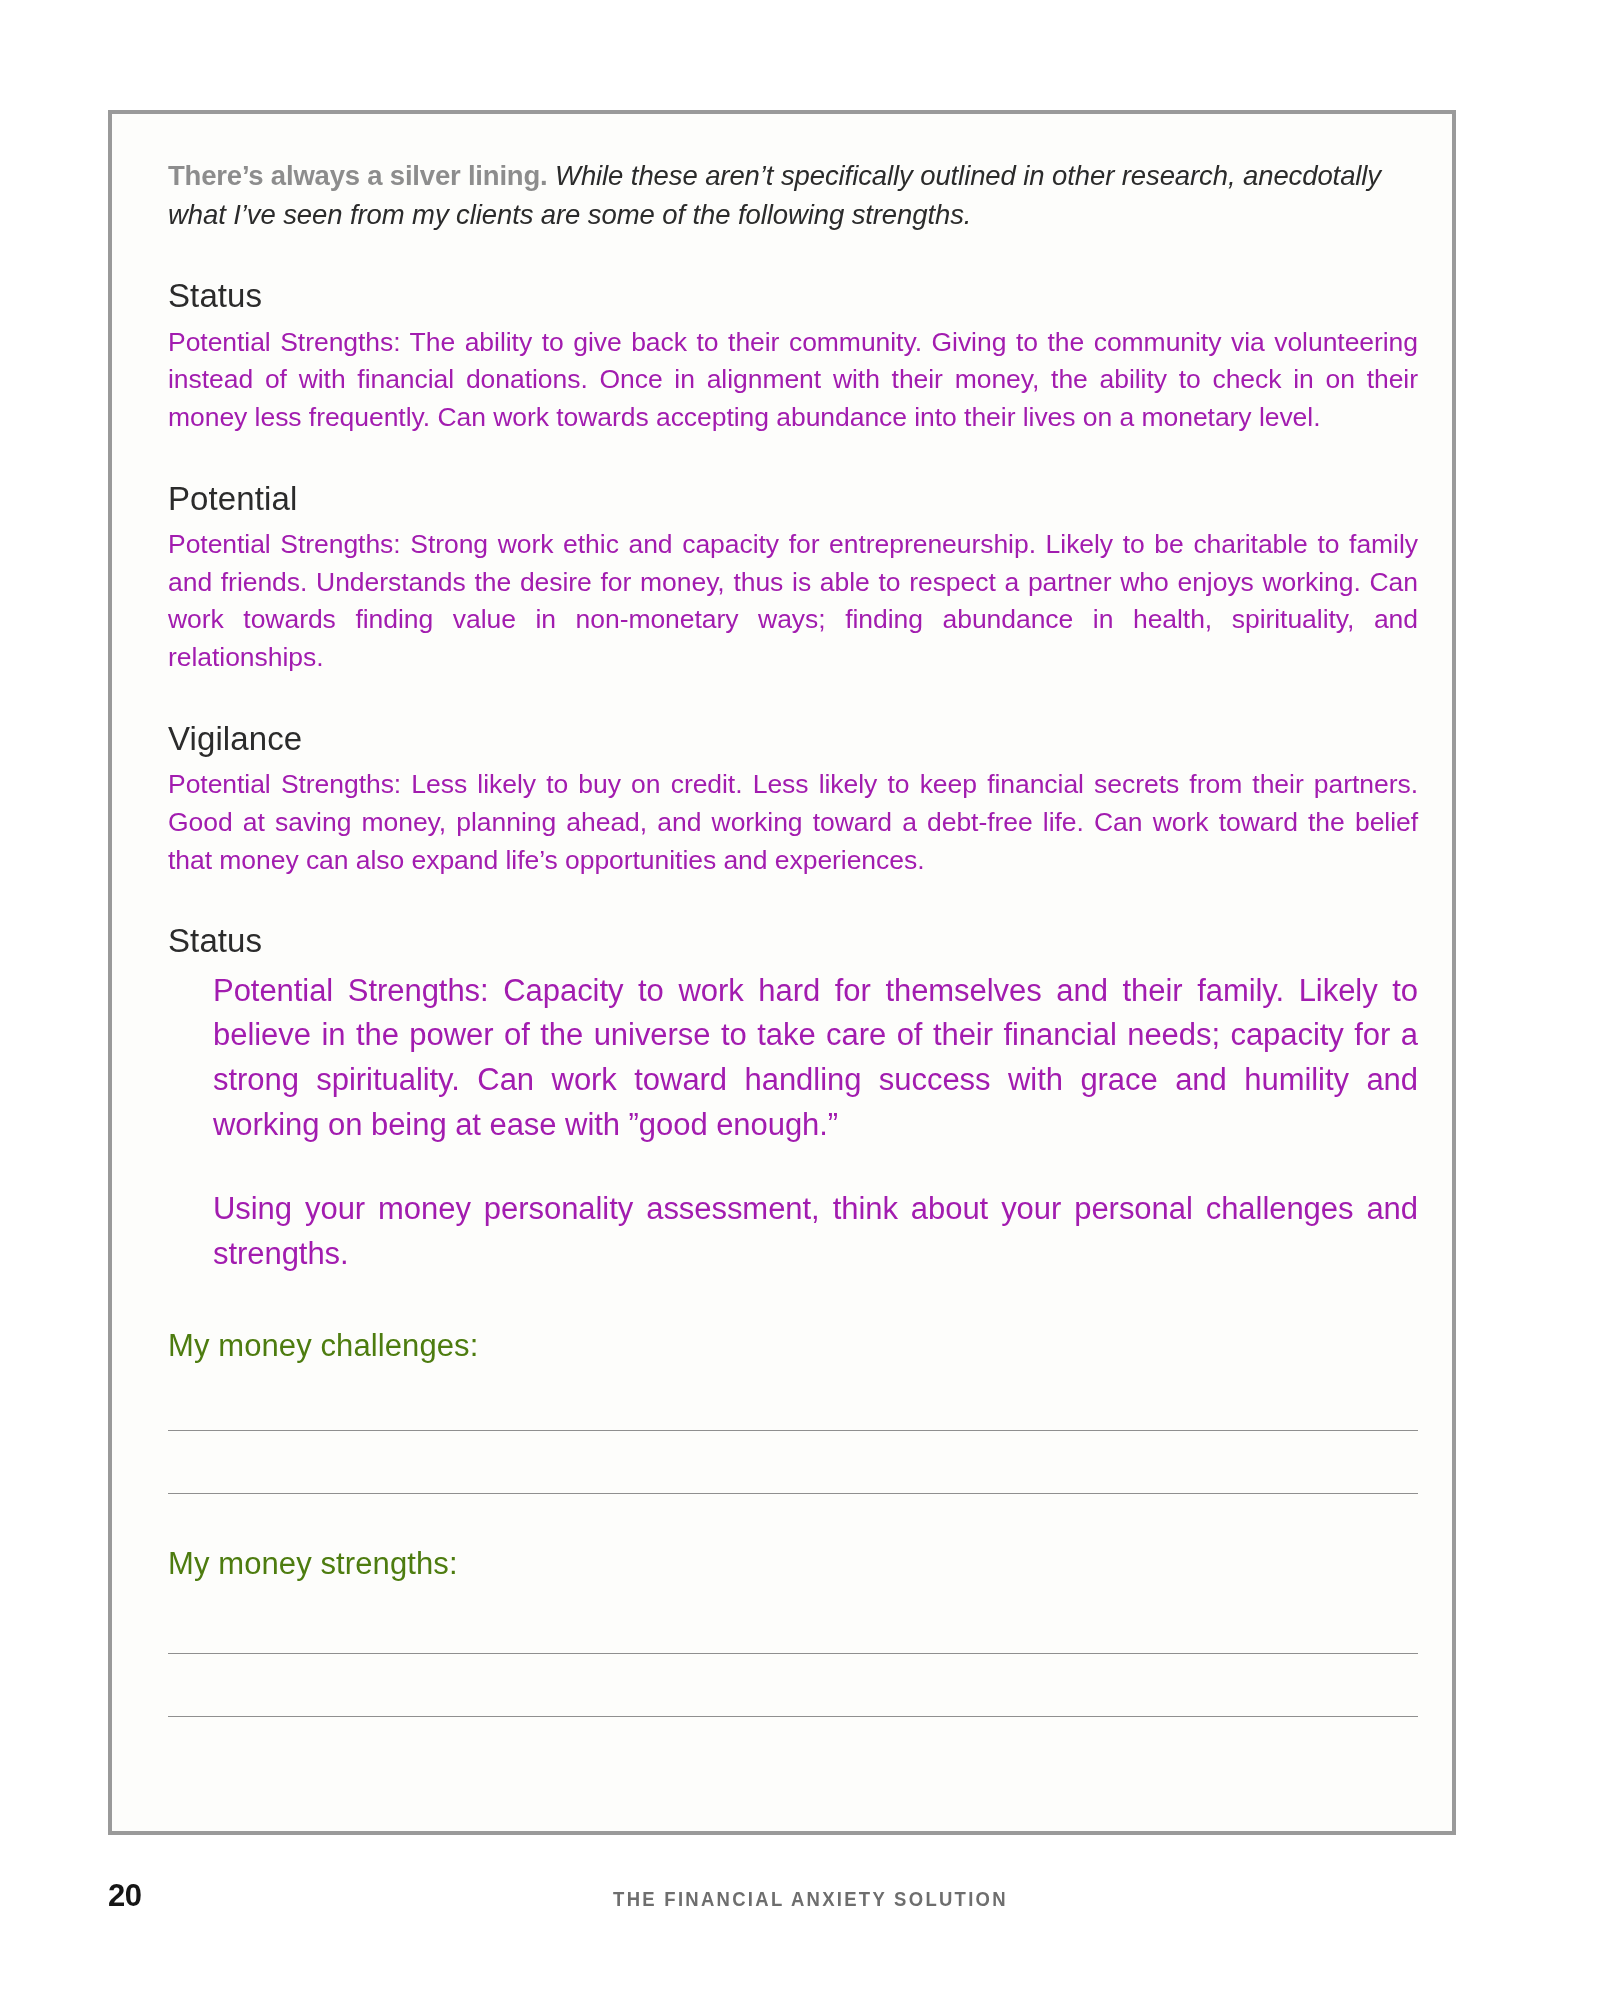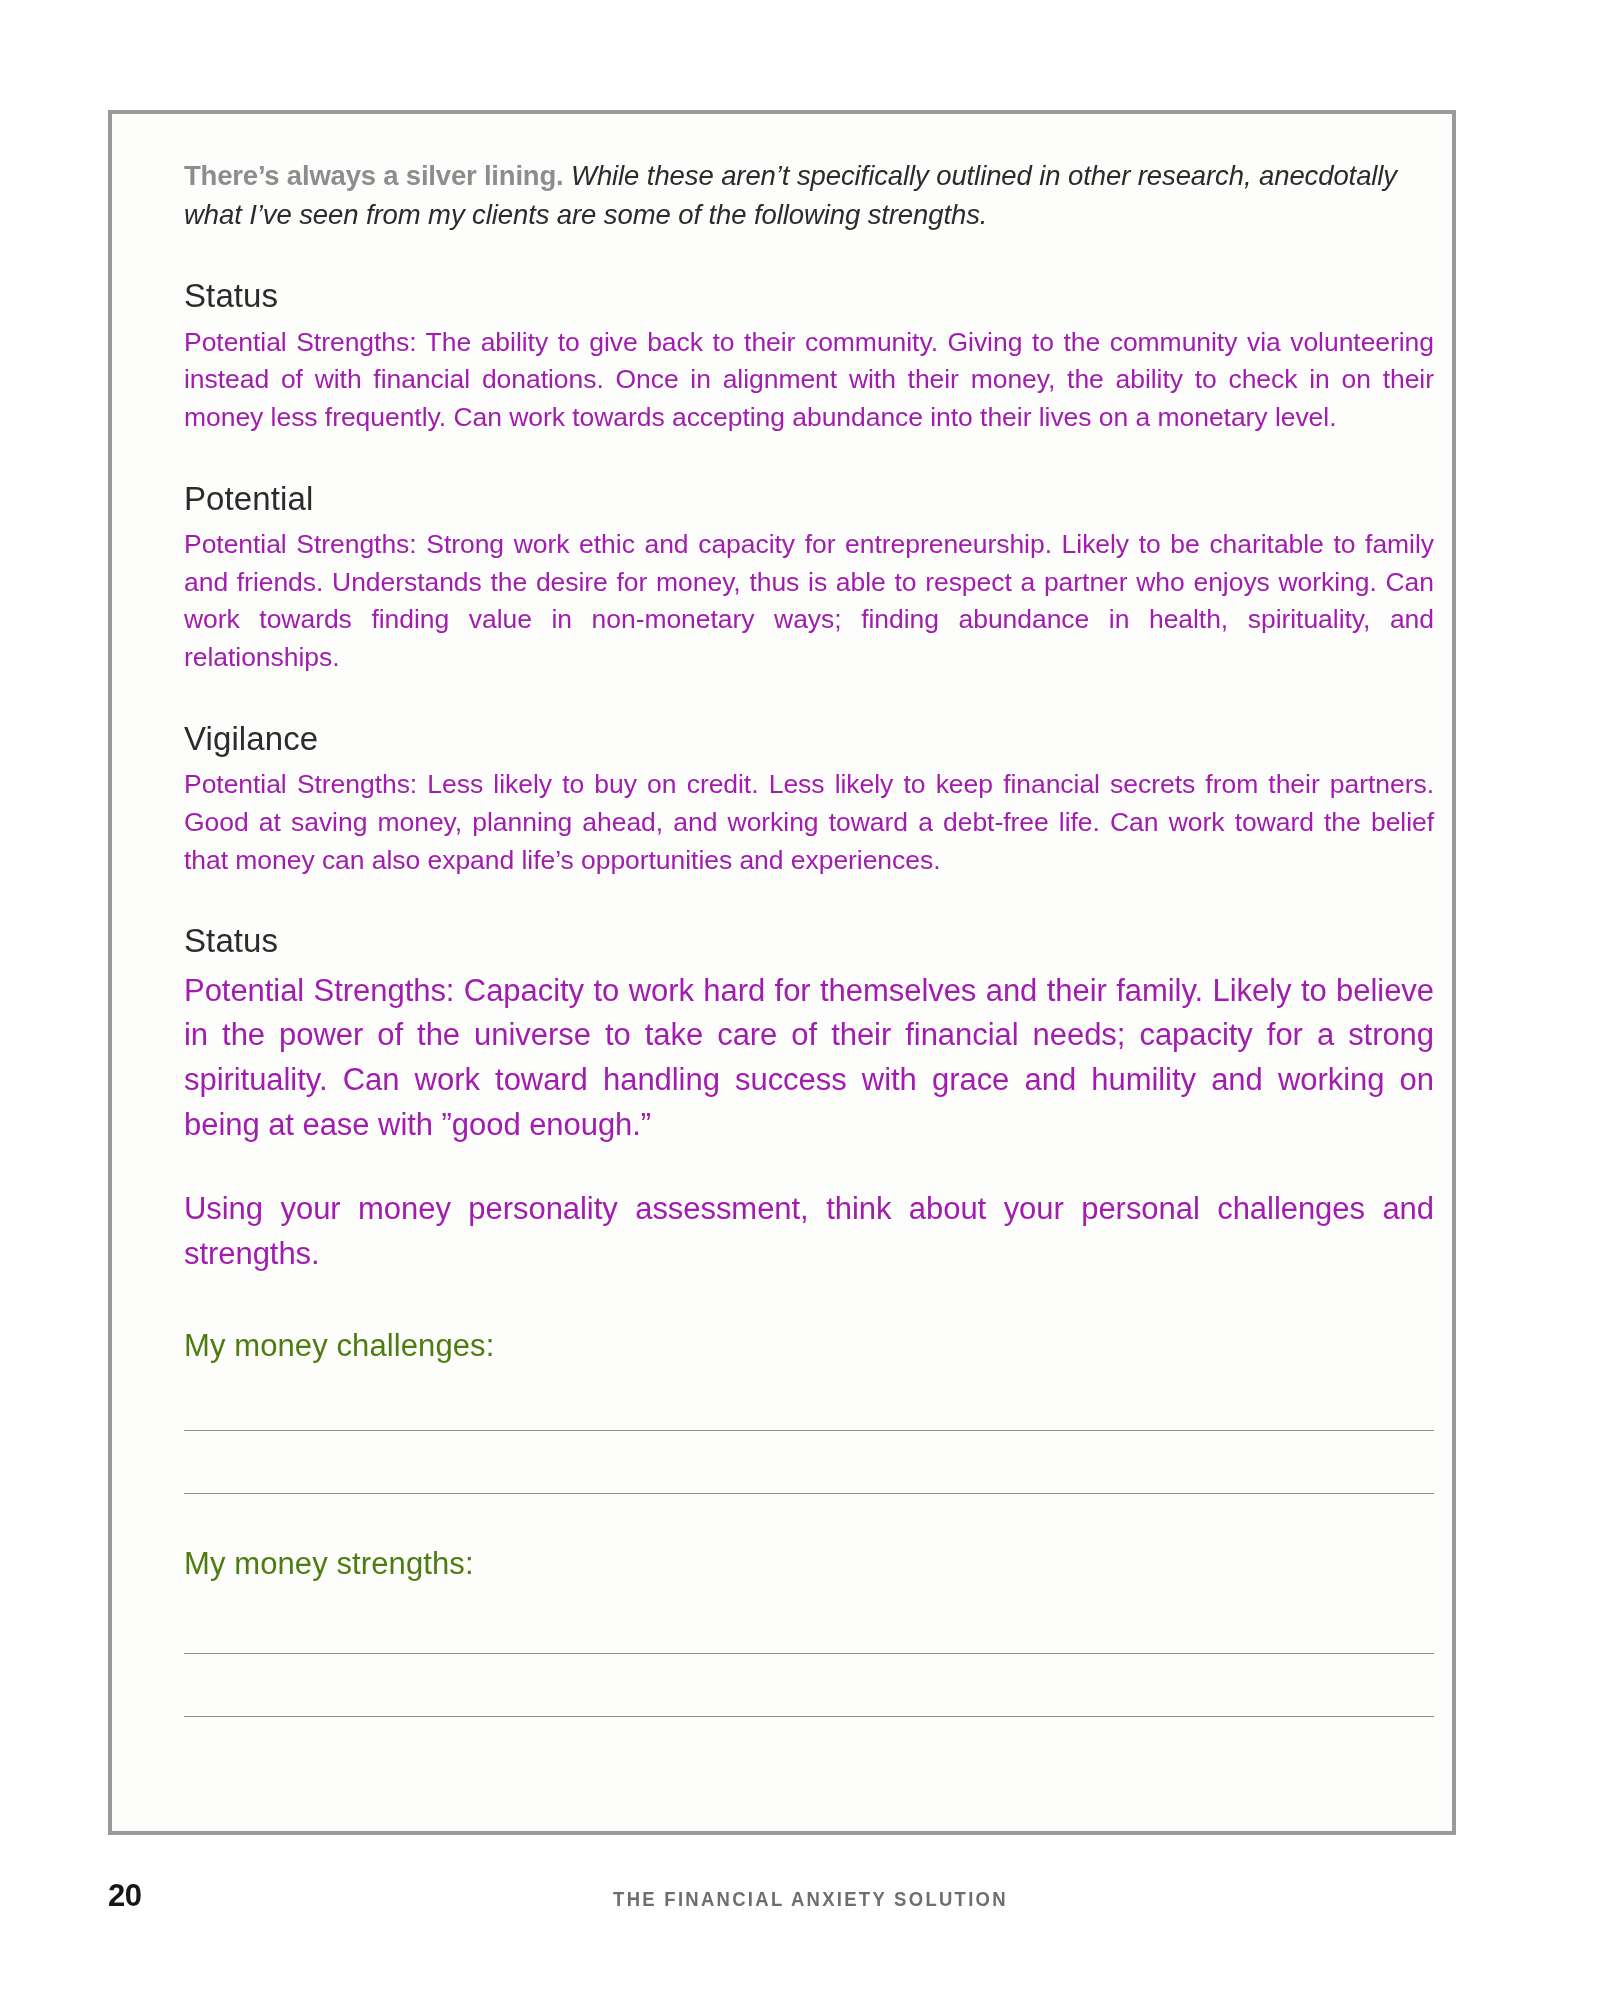--- a/index.html
+++ b/index.html
@@ -29,21 +29,21 @@
 
   
   .content-frame {
     position: absolute;
     left: 108px;
     top: 110px;
     width: 1348px;
     height: 1725px;
     border: 4px solid #9a9a9a;
     background: #fdfdfb;
-    padding: 34px 48px 0 72px;
+    padding: 34px 48px 0 56px;
   }
 
   .inner {
     width: 1250px;
     margin: 0 auto;
   }
 
   
   .intro {
     margin: 8px 0 0 0;
@@ -80,20 +80,21 @@
     margin: 0;
     text-align: justify;
     text-justify: inter-word;
     letter-spacing: -0.05px;
   }
 
   
   .body-p.lg {
     font-size: 31px;
     line-height: 1.44;
+    margin-left: 45px;
   }
 
   .para-gap {
     margin-top: 40px;
   }
 
   
   .prompt-label {
     font-size: 31px;
     line-height: 1.4;

